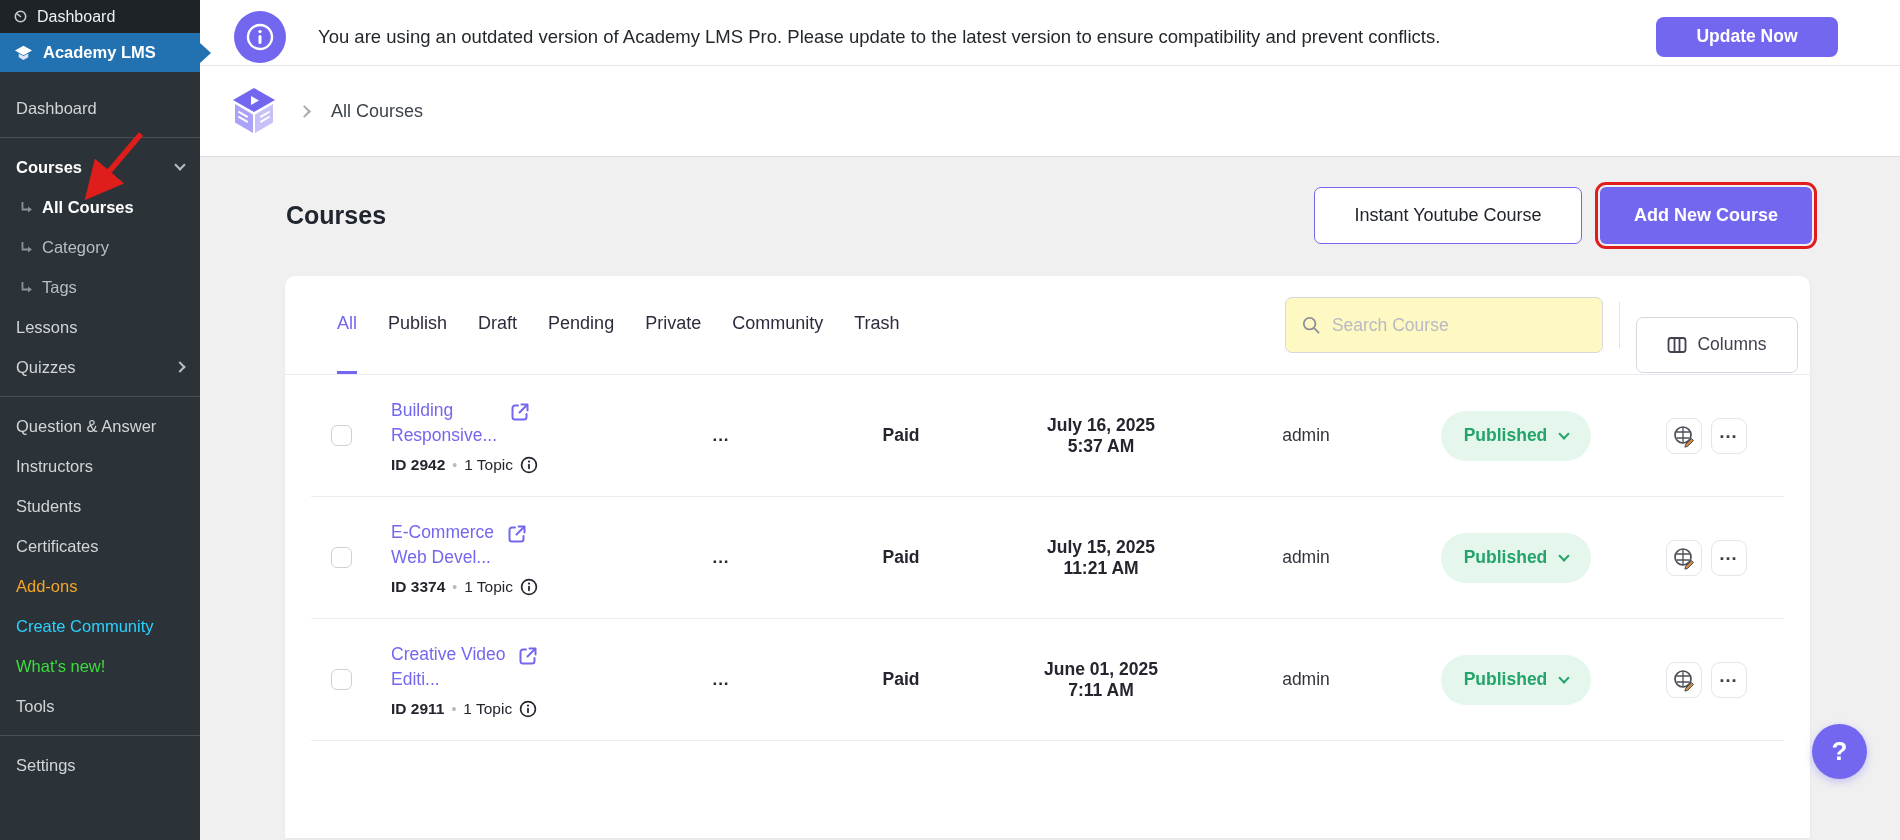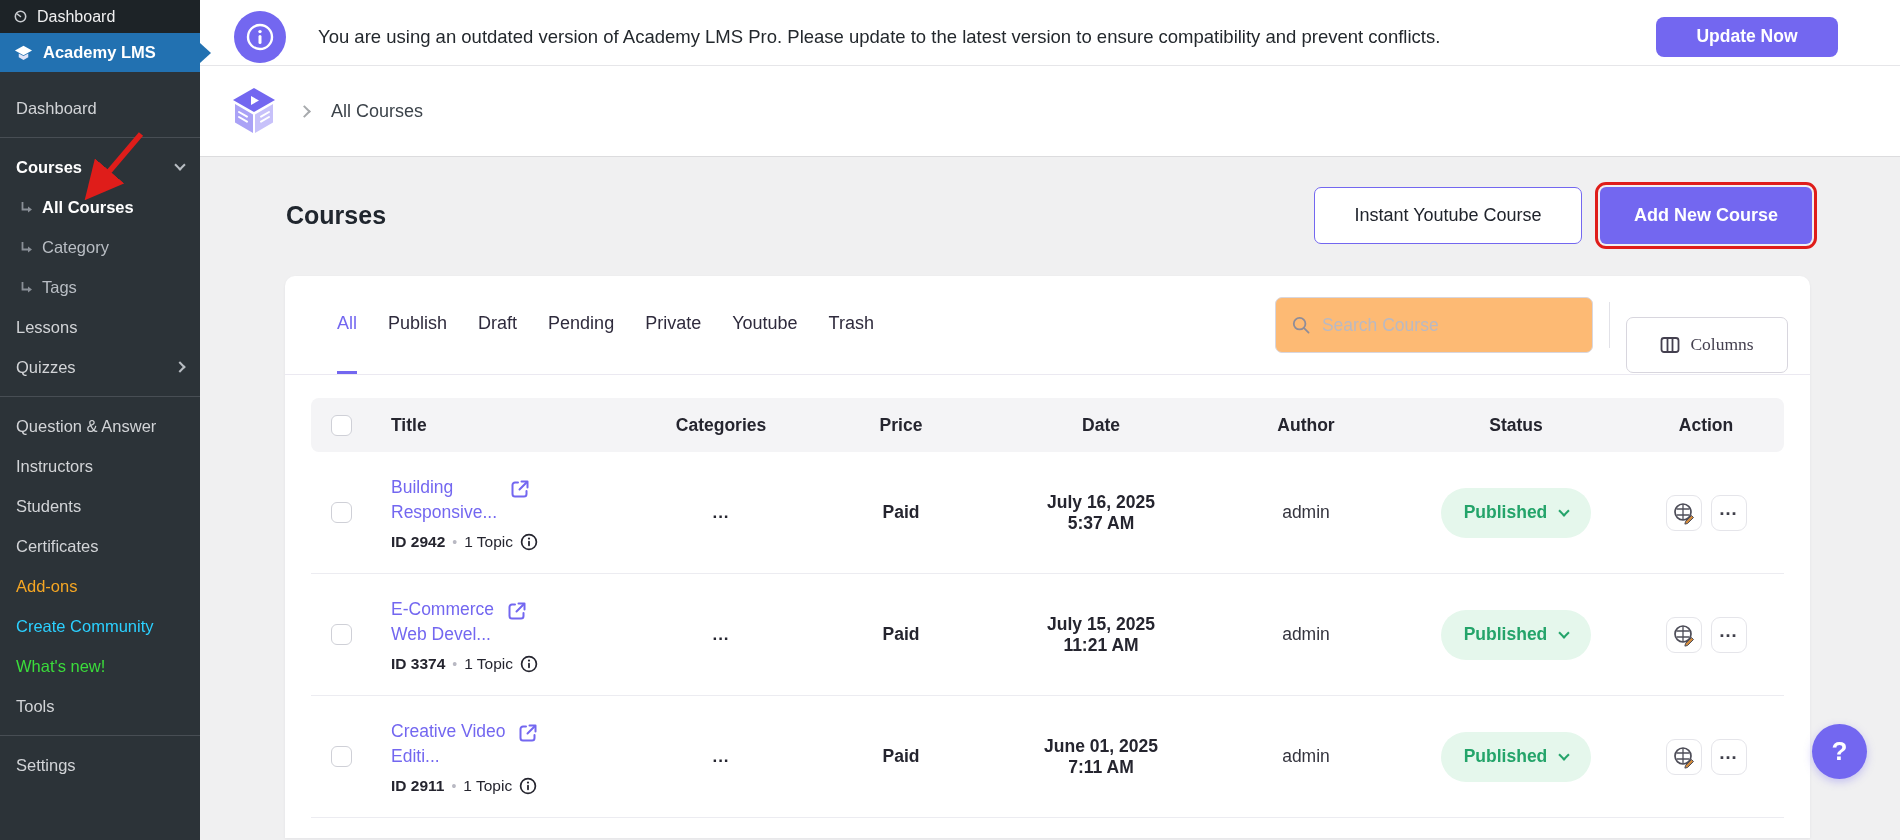--- a/index.html
+++ b/index.html
@@ -44,31 +44,31 @@
   .page-head { display:flex; align-items:center; margin:30px 88px 0 86px; }
   .page-title { font-size:25px; font-weight:700; color:#20262e; }
   .head-btns { margin-left:auto; display:flex; align-items:center; gap:18px; }
   .btn-instant { width:268px; height:57px; background:#fff; border:1px solid #7367f0; border-radius:7px;
     font-size:18px; color:#20242c; font-family:inherit; cursor:pointer; }
   .btn-add { width:212px; height:57px; background:#7367f0; border:none; border-radius:6px; color:#fff;
     font-size:18px; font-weight:700; font-family:inherit; cursor:pointer; outline:3px solid #df1d1a; outline-offset:2px; }
 
   .card { margin:32px 0 0 85px; width:1525px; height:562px; background:#fff; border-radius:10px 10px 0 0;
     box-shadow:0 1px 3px rgba(40,40,60,.06); }
-  .card-top { height:99px; border-bottom:1px solid #ebe9f1; display:flex; align-items:center; padding:0 22px 0 52px; }
+  .card-top { height:99px; border-bottom:1px solid #ebe9f1; display:flex; align-items:center; padding:0 12px 0 52px; }
   .tabs { display:flex; gap:31px; height:100%; }
   .tab { display:flex; align-items:center; height:100%; font-size:18px; color:#2f2b3d; border-bottom:3px solid transparent; cursor:pointer; }
   .tab.active { color:#7367f0; border-bottom-color:#7367f0; }
   .top-right { margin-left:auto; display:flex; align-items:center; }
-  .search-box { width:318px; height:56px; border:1px solid #d8d6de; border-radius:7px; display:flex; align-items:center; padding:0 16px; gap:12px; background:#fdba74; }
+  .search-box { width:318px; height:56px; border:1px solid #d8d6de; border-radius:7px; display:flex; align-items:center; padding:0 16px; gap:12px; background:#fef9c3; }
   .search-box input { border:none; outline:none; font-size:17.5px; color:#5e5873; width:100%; font-family:inherit; background:transparent; }
   .search-box input::placeholder { color:#b9b9c3; }
   .vsep { width:1px; height:46px; background:#e2e2e8; margin:0 16px; }
   .columns-btn { width:162px; height:56px; border:1px solid #d8d6de; border-radius:7px; background:#fff; display:flex; align-items:center; justify-content:center; gap:10px;
-    font-size:17.5px; color:#44404f; font-family:Liberation Serif, serif; cursor:pointer;margin-top:39px; }
+    font-size:17.5px; color:#44404f; font-family:Liberation Sans, sans-serif; cursor:pointer;margin-top:39px; }
 
   .thead { margin:23px 26px 0; height:54px; background:#f4f4f6; border-radius:8px; display:flex; align-items:center;
     font-size:17.5px; font-weight:700; color:#25252f; }
   .trow { margin:0 26px; height:122px; display:flex; align-items:center; border-bottom:1px solid #ececf1; }
   .col-check { width:80px; display:flex; padding-left:20px; }
   .col-title { width:240px; }
   .col-cat { width:180px; text-align:center; }
   .col-price { width:180px; text-align:center; }
   .col-date { width:220px; text-align:center; }
   .col-author { width:190px; text-align:center; }
@@ -278,52 +278,40 @@
     </div>
 
     <div class="card">
       <div class="card-top">
         <div class="tabs">
           <div class="tab active">All</div>
           <div class="tab">Publish</div>
           <div class="tab">Draft</div>
           <div class="tab">Pending</div>
           <div class="tab">Private</div>
-          <div class="tab">Youtube</div>
+          <div class="tab">Community</div>
           <div class="tab">Trash</div>
         </div>
         <div class="top-right">
           <div class="search-box">
             <svg width="20" height="20">
                 <use href="#ic-search"></use>
               </svg>
             <input type="text" placeholder="Search Course" style="">
           </div>
           <div class="vsep"></div>
           <button class="columns-btn">
             <svg width="20" height="20">
                 <use href="#ic-columns"></use>
               </svg>
             <span>Columns</span>
           </button>
         </div>
       </div>
 
-      <div class="thead">
-        <div class="col-check">
-            <div class="cbx"></div>
-          </div>
-        <div class="col-title">Title</div>
-        <div class="col-cat">Categories</div>
-        <div class="col-price">Price</div>
-        <div class="col-date">Date</div>
-        <div class="col-author">Author</div>
-        <div class="col-status-h">Status</div>
-        <div class="col-action-h">Action</div>
-      </div>
 
       <div class="trow">
         <div class="col-check">
             <div class="cbx"></div>
           </div>
         <div class="col-title">
           <div class="course">
             <div class="course-name">
               <div>Building</div>
               <div>Responsive...</div>

